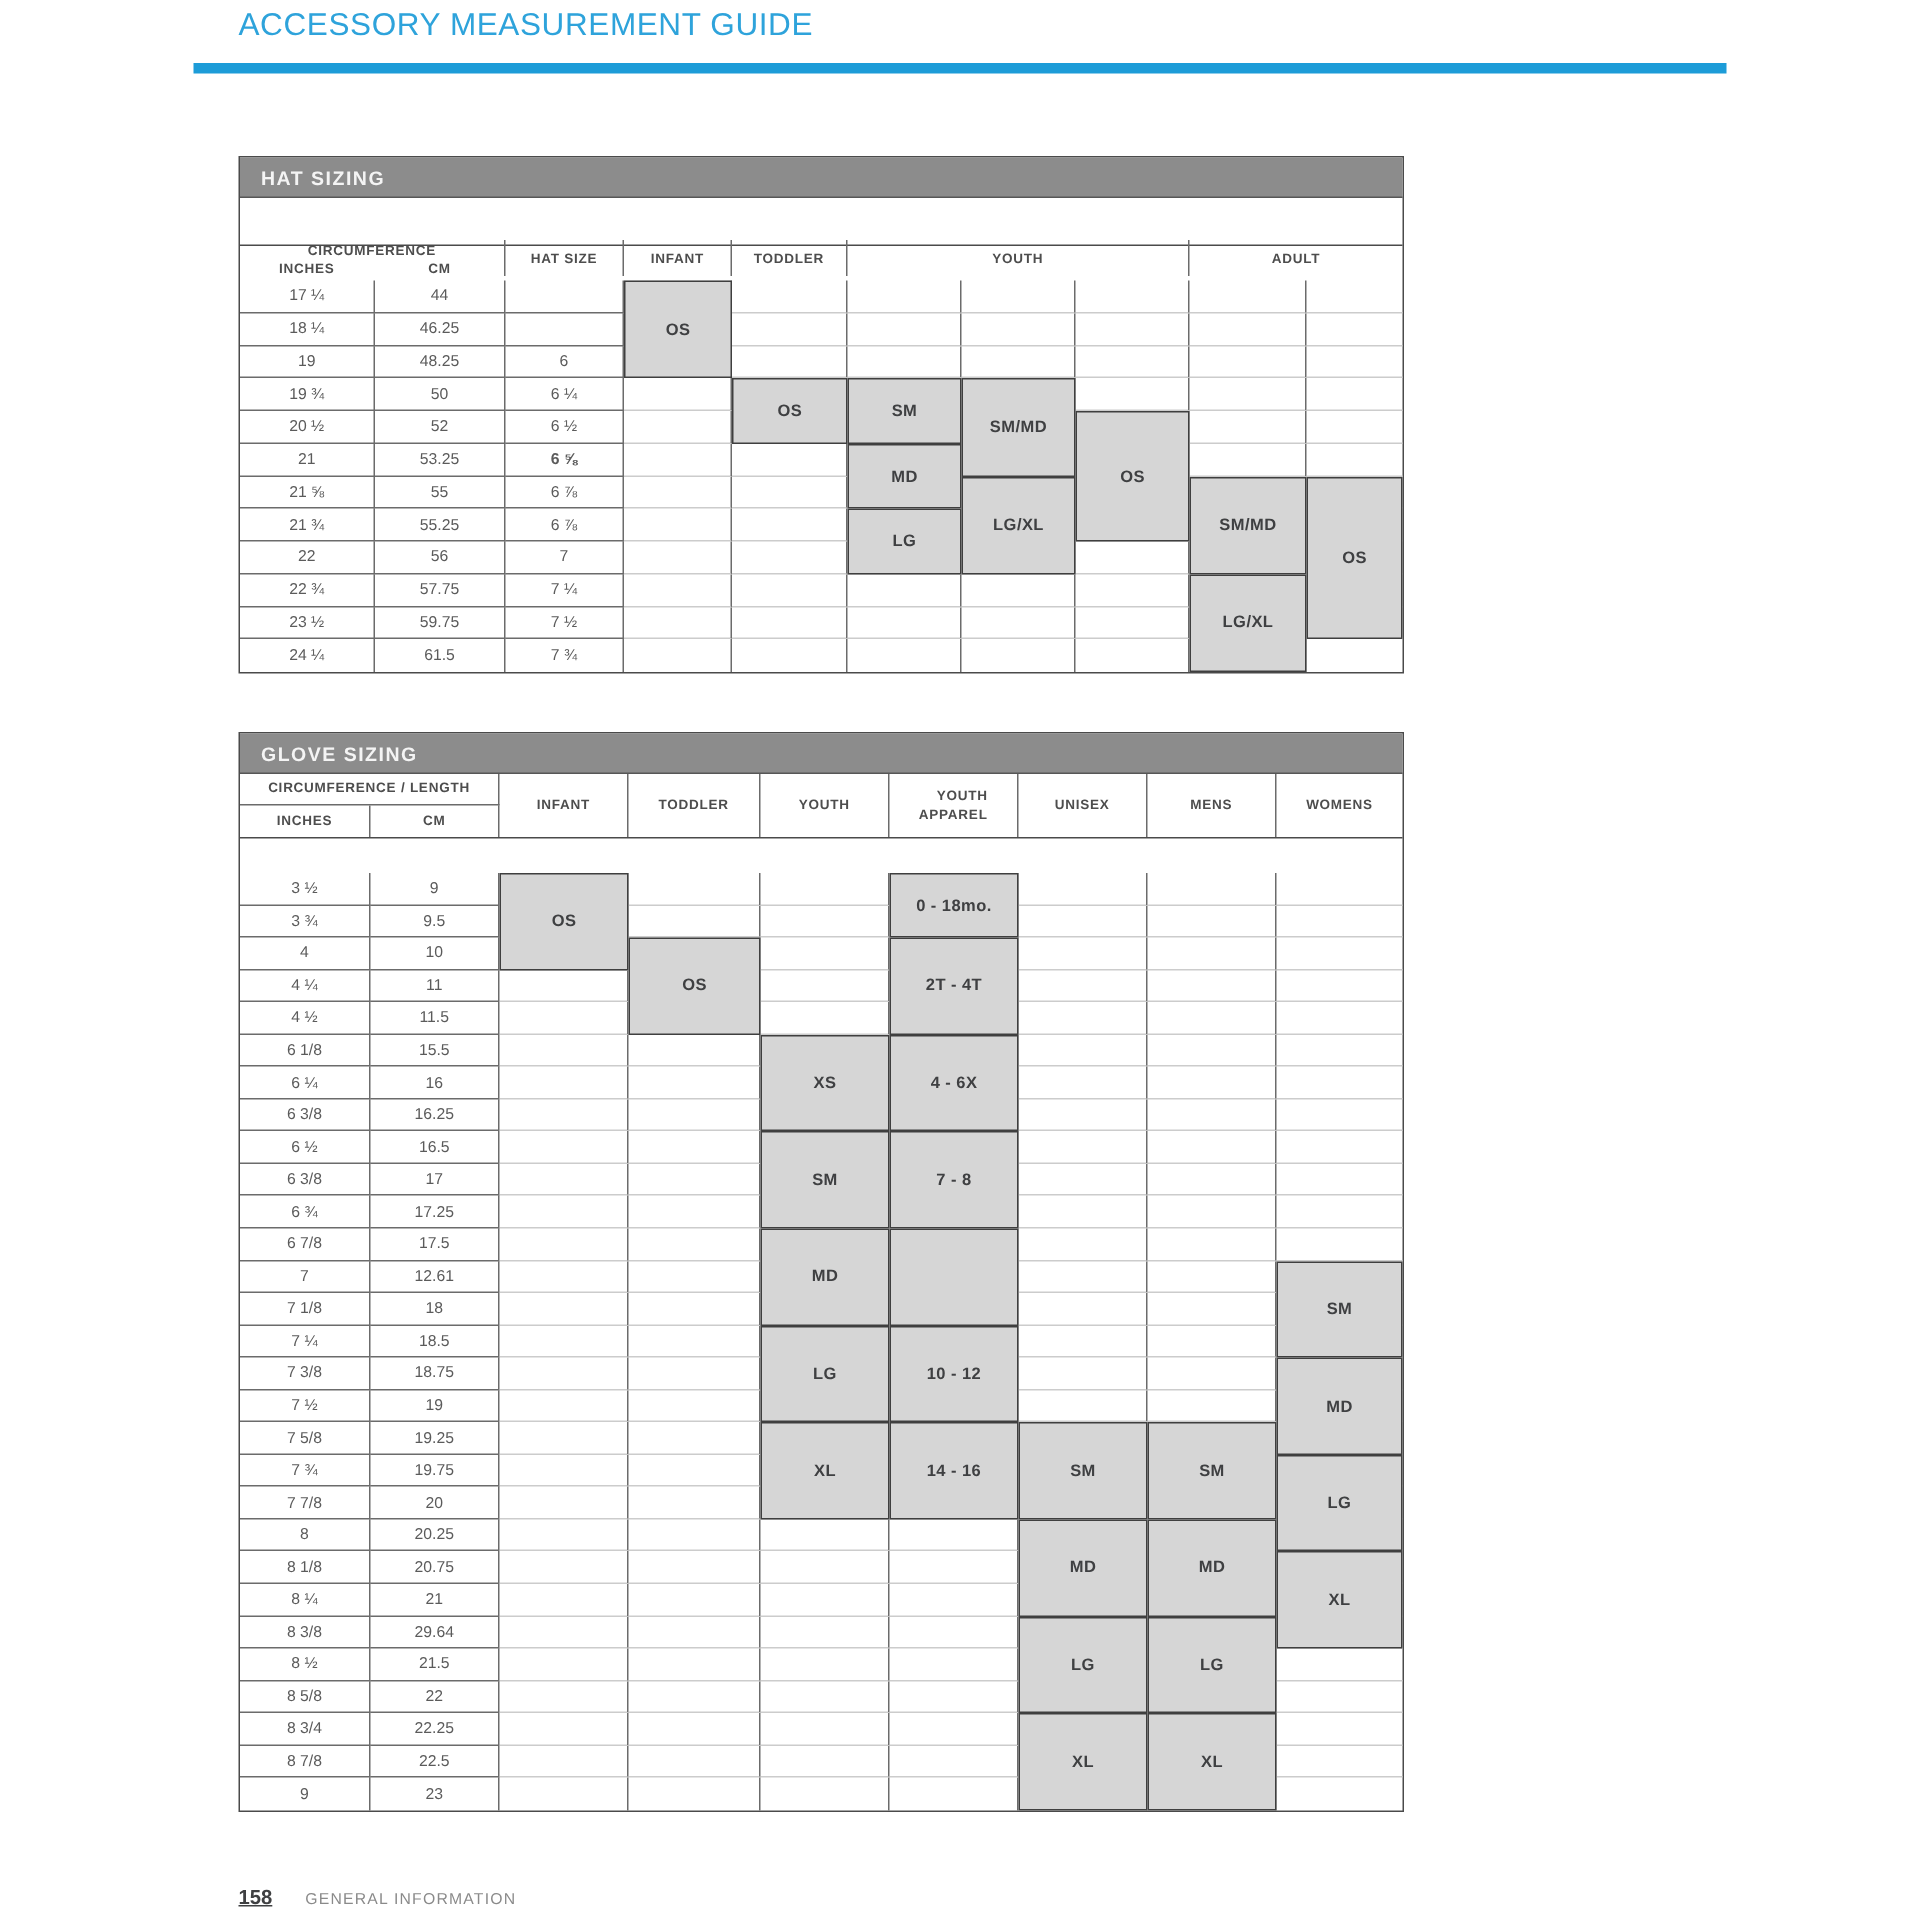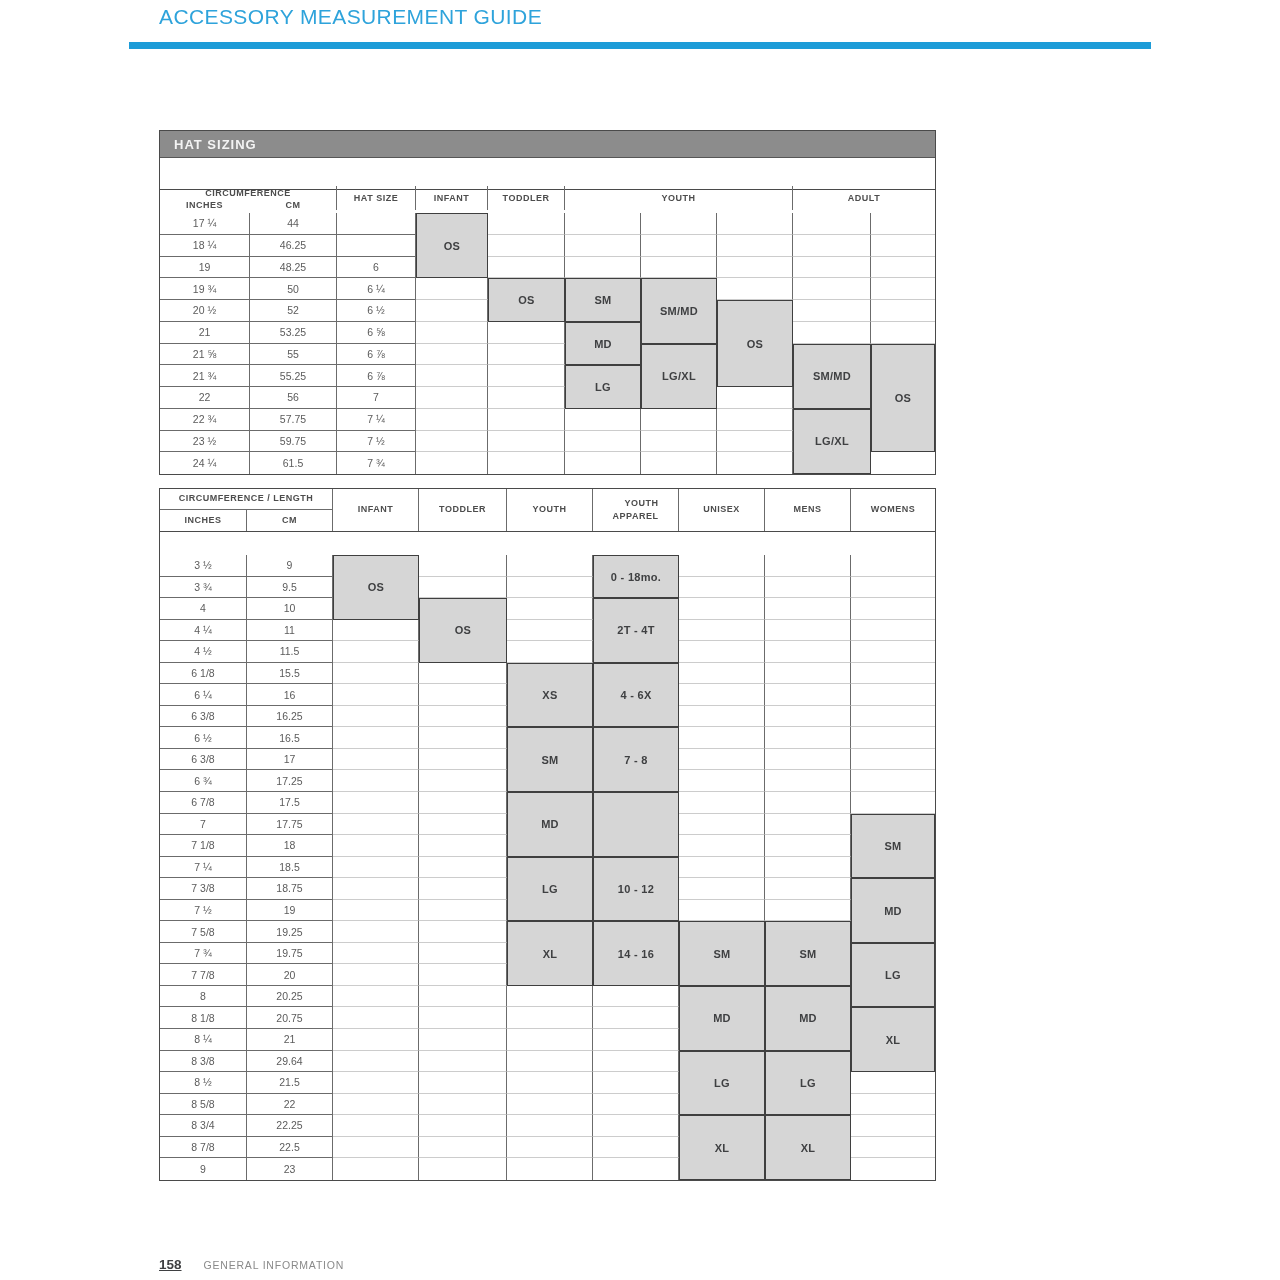--- a/index.html
+++ b/index.html
@@ -8,21 +8,21 @@
     font-family:"Liberation Sans","DejaVu Sans",sans-serif;
     -webkit-font-smoothing:antialiased;
   }
   .page-title{
     position:absolute;left:159px;top:5px;
     font-size:21px;font-weight:400;letter-spacing:.4px;color:#2EA3DB;
   }
   .title-rule{position:absolute;left:129px;top:42px;width:1022px;height:7px;background:#1D9CD8;}
 
   .tbl{position:absolute;left:159px;width:775px;border:1px solid #4A4A4A;background:#fff;}
-  .tbl.hat{top:130px;}
+  .tbl.hat{top:104px;}
   .tbl.glove{top:488px;}
 
   .band{
     height:27px;background:#8C8C8C;border-bottom:1px solid #565656;
     display:flex;align-items:center;padding-left:14px;box-sizing:border-box;
     color:#F4F4F4;font-size:13px;font-weight:bold;letter-spacing:1px;
   }
 
   
   .hat-cols{display:grid;grid-template-columns:90px 87px 79px 72px 77px 76px 76px 76px 78px 64px;}
@@ -142,21 +142,21 @@
       <div class="cell val" style="grid-area: 5 / 3;">6 ½</div>
       <div class="cell" style="grid-area: 5 / 4;"></div>
       <div class="cell" style="grid-area: 5 / 5;"></div>
       <div class="cell" style="grid-area: 5 / 6;"></div>
       <div class="cell" style="grid-area: 5 / 7;"></div>
       <div class="cell" style="grid-area: 5 / 8;"></div>
       <div class="cell" style="grid-area: 5 / 9;"></div>
       <div class="cell lastcol" style="grid-area: 5 / 10;"></div>
       <div class="cell val" style="grid-area: 6 / 1;">21</div>
       <div class="cell val" style="grid-area: 6 / 2;">53.25</div>
-      <div class="cell val" style="grid-area: 6 / 3;">6 ⅝</div>
+      <div class="cell val" style="grid-area: 6 / 3; font-weight: bold;">6 ⅝</div>
       <div class="cell" style="grid-area: 6 / 4;"></div>
       <div class="cell" style="grid-area: 6 / 5;"></div>
       <div class="cell" style="grid-area: 6 / 6;"></div>
       <div class="cell" style="grid-area: 6 / 7;"></div>
       <div class="cell" style="grid-area: 6 / 8;"></div>
       <div class="cell" style="grid-area: 6 / 9;"></div>
       <div class="cell lastcol" style="grid-area: 6 / 10;"></div>
       <div class="cell val" style="grid-area: 7 / 1;">21 ⅝</div>
       <div class="cell val" style="grid-area: 7 / 2;">55</div>
       <div class="cell val" style="grid-area: 7 / 3;">6 ⅞</div>
@@ -225,20 +225,21 @@
       <div class="merge" style="grid-area: 4 / 7 / 7;">SM/MD</div>
       <div class="merge" style="grid-area: 7 / 7 / 10;">LG/XL</div>
       <div class="merge" style="grid-area: 5 / 8 / 9;">OS</div>
       <div class="merge" style="grid-area: 7 / 9 / 10;">SM/MD</div>
       <div class="merge" style="grid-area: 10 / 9 / 13;">LG/XL</div>
       <div class="merge" style="grid-area: 7 / 10 / 12;">OS</div>
     </div>
 </div>
 
 <div class="tbl glove">
+  <div class="band">GLOVE SIZING</div>
   <div class="ghead glove-cols">
     <div class="gh circ">CIRCUMFERENCE / LENGTH</div>
     <div class="gh sub1">INCHES</div>
     <div class="gh sub2">CM</div>
     <div class="gh grp" style="grid-column:3">INFANT</div>
     <div class="gh grp" style="grid-column:4">TODDLER</div>
     <div class="gh grp" style="grid-column:5">YOUTH</div>
     <div class="gh grp" style="grid-column:6">YOUTH
 APPAREL</div>
     <div class="gh grp" style="grid-column:7">UNISEX</div>
@@ -348,21 +349,21 @@
       <div class="cell val" style="grid-area: 12 / 1;">6 7/8</div>
       <div class="cell val" style="grid-area: 12 / 2;">17.5</div>
       <div class="cell" style="grid-area: 12 / 3;"></div>
       <div class="cell" style="grid-area: 12 / 4;"></div>
       <div class="cell" style="grid-area: 12 / 5;"></div>
       <div class="cell" style="grid-area: 12 / 6;"></div>
       <div class="cell" style="grid-area: 12 / 7;"></div>
       <div class="cell" style="grid-area: 12 / 8;"></div>
       <div class="cell lastcol" style="grid-area: 12 / 9;"></div>
       <div class="cell val" style="grid-area: 13 / 1;">7</div>
-      <div class="cell val" style="grid-area: 13 / 2;">17.75</div>
+      <div class="cell val" style="grid-area: 13 / 2;">12.61</div>
       <div class="cell" style="grid-area: 13 / 3;"></div>
       <div class="cell" style="grid-area: 13 / 4;"></div>
       <div class="cell" style="grid-area: 13 / 5;"></div>
       <div class="cell" style="grid-area: 13 / 6;"></div>
       <div class="cell" style="grid-area: 13 / 7;"></div>
       <div class="cell" style="grid-area: 13 / 8;"></div>
       <div class="cell lastcol" style="grid-area: 13 / 9;"></div>
       <div class="cell val" style="grid-area: 14 / 1;">7 1/8</div>
       <div class="cell val" style="grid-area: 14 / 2;">18</div>
       <div class="cell" style="grid-area: 14 / 3;"></div>

